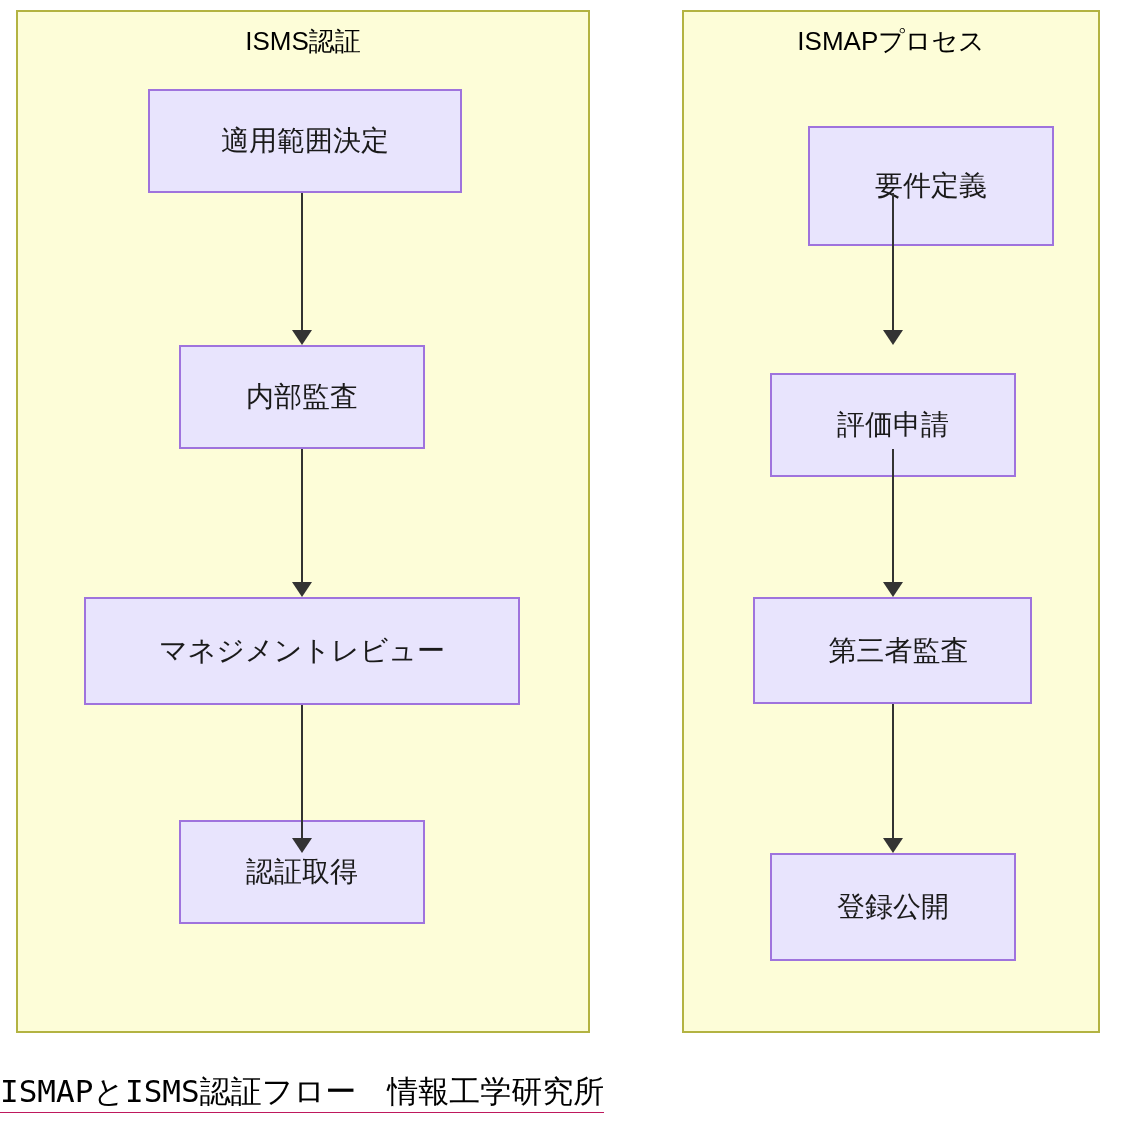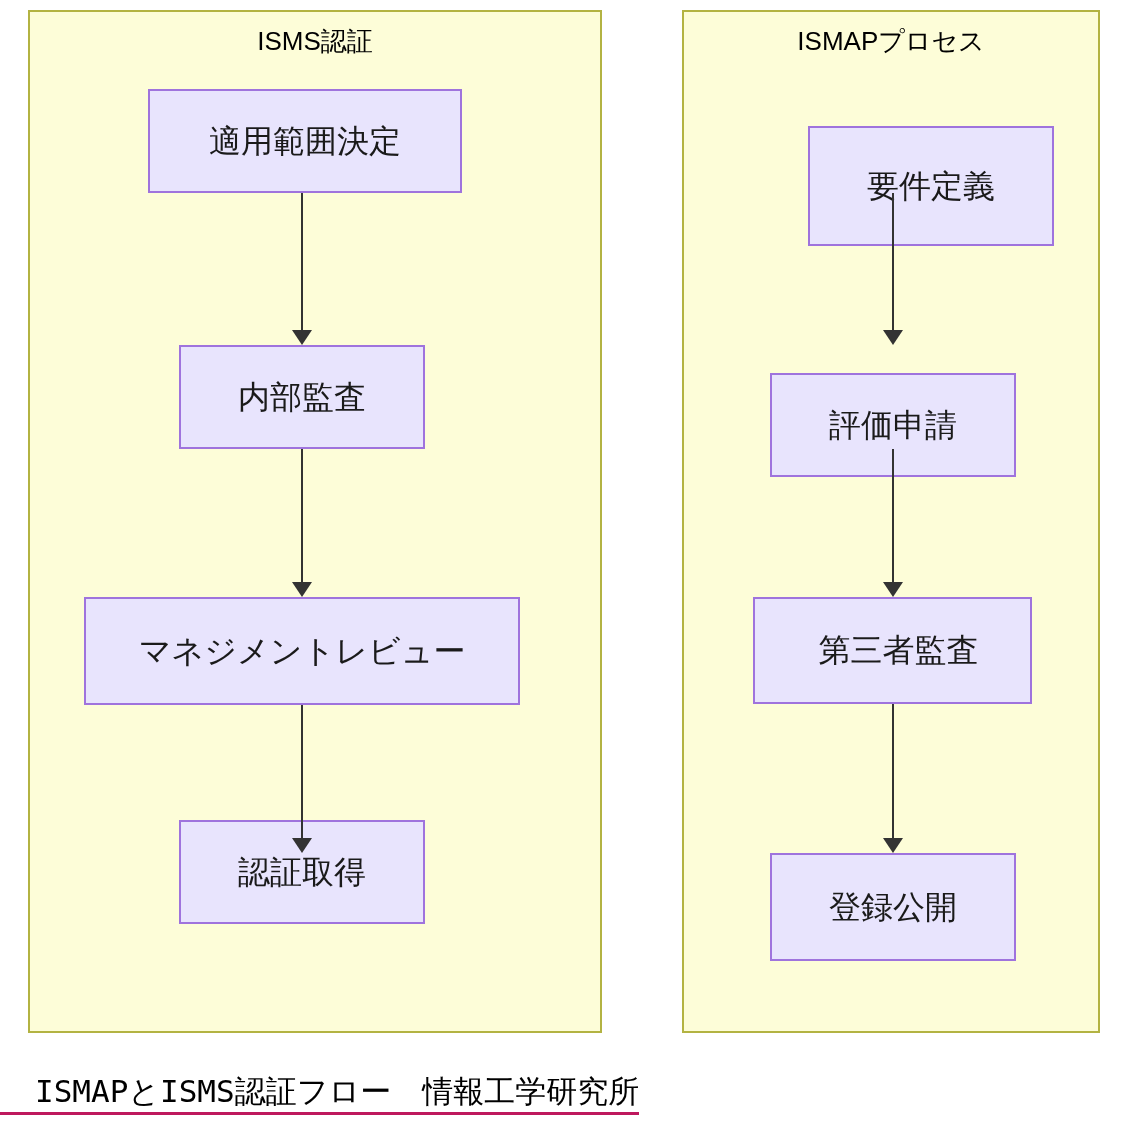--- a/index.html
+++ b/index.html
@@ -23,21 +23,21 @@
     height: 1128px;
   }
 
   
   .panel {
     position: absolute;
     background: #fdfdd8;
     border: 2px solid #b3b342;
     box-sizing: border-box;
   }
-  #panel-isms { left: 16px;  top: 10px; width: 574px; height: 1023px; margin-left: 12px; }
+  #panel-isms { left: 16px;  top: 10px; width: 574px; height: 1023px; }
   #panel-ismap { left: 682px; top: 10px; width: 418px; height: 1023px; }
 
   .panel-title {
     position: absolute;
     left: 0;
     right: 0;
     top: 14px;
     text-align: center;
     font-size: 26px;
     line-height: 30px;
@@ -48,21 +48,21 @@
   
   .node {
     position: absolute;
     background: #e8e4fd;
     border: 2px solid #9f73dd;
     box-sizing: border-box;
     display: flex;
     align-items: center;
     justify-content: center;
     color: #1a1a1a;
-    font-size: 32px;
+    font-size: 28px;
     line-height: 1.2;
     white-space: nowrap;
   }
 
   
   .conn-line {
     position: absolute;
     width: 2px;
     background: #333333;
   }
@@ -79,24 +79,23 @@
   #caption {
     position: absolute;
     left: 0;
     top: 1072px;
     font-family: "DejaVu Sans Mono", "Liberation Mono", monospace;
     font-size: 31px;
     line-height: 38px;
     letter-spacing: 0px;
     color: #000000;
     white-space: pre;
-    border-bottom: 3px solid #be185d;
+    border-bottom: 1px solid #be185d;
     padding-bottom: 2px;
     display: inline-block;
-    padding-left: 35px;
   }
 </style>
 </head>
 <body>
 
 <div id="canvas">
 
   <div class="panel" id="panel-isms">
     <div class="panel-title">ISMS認証</div>
   </div>

